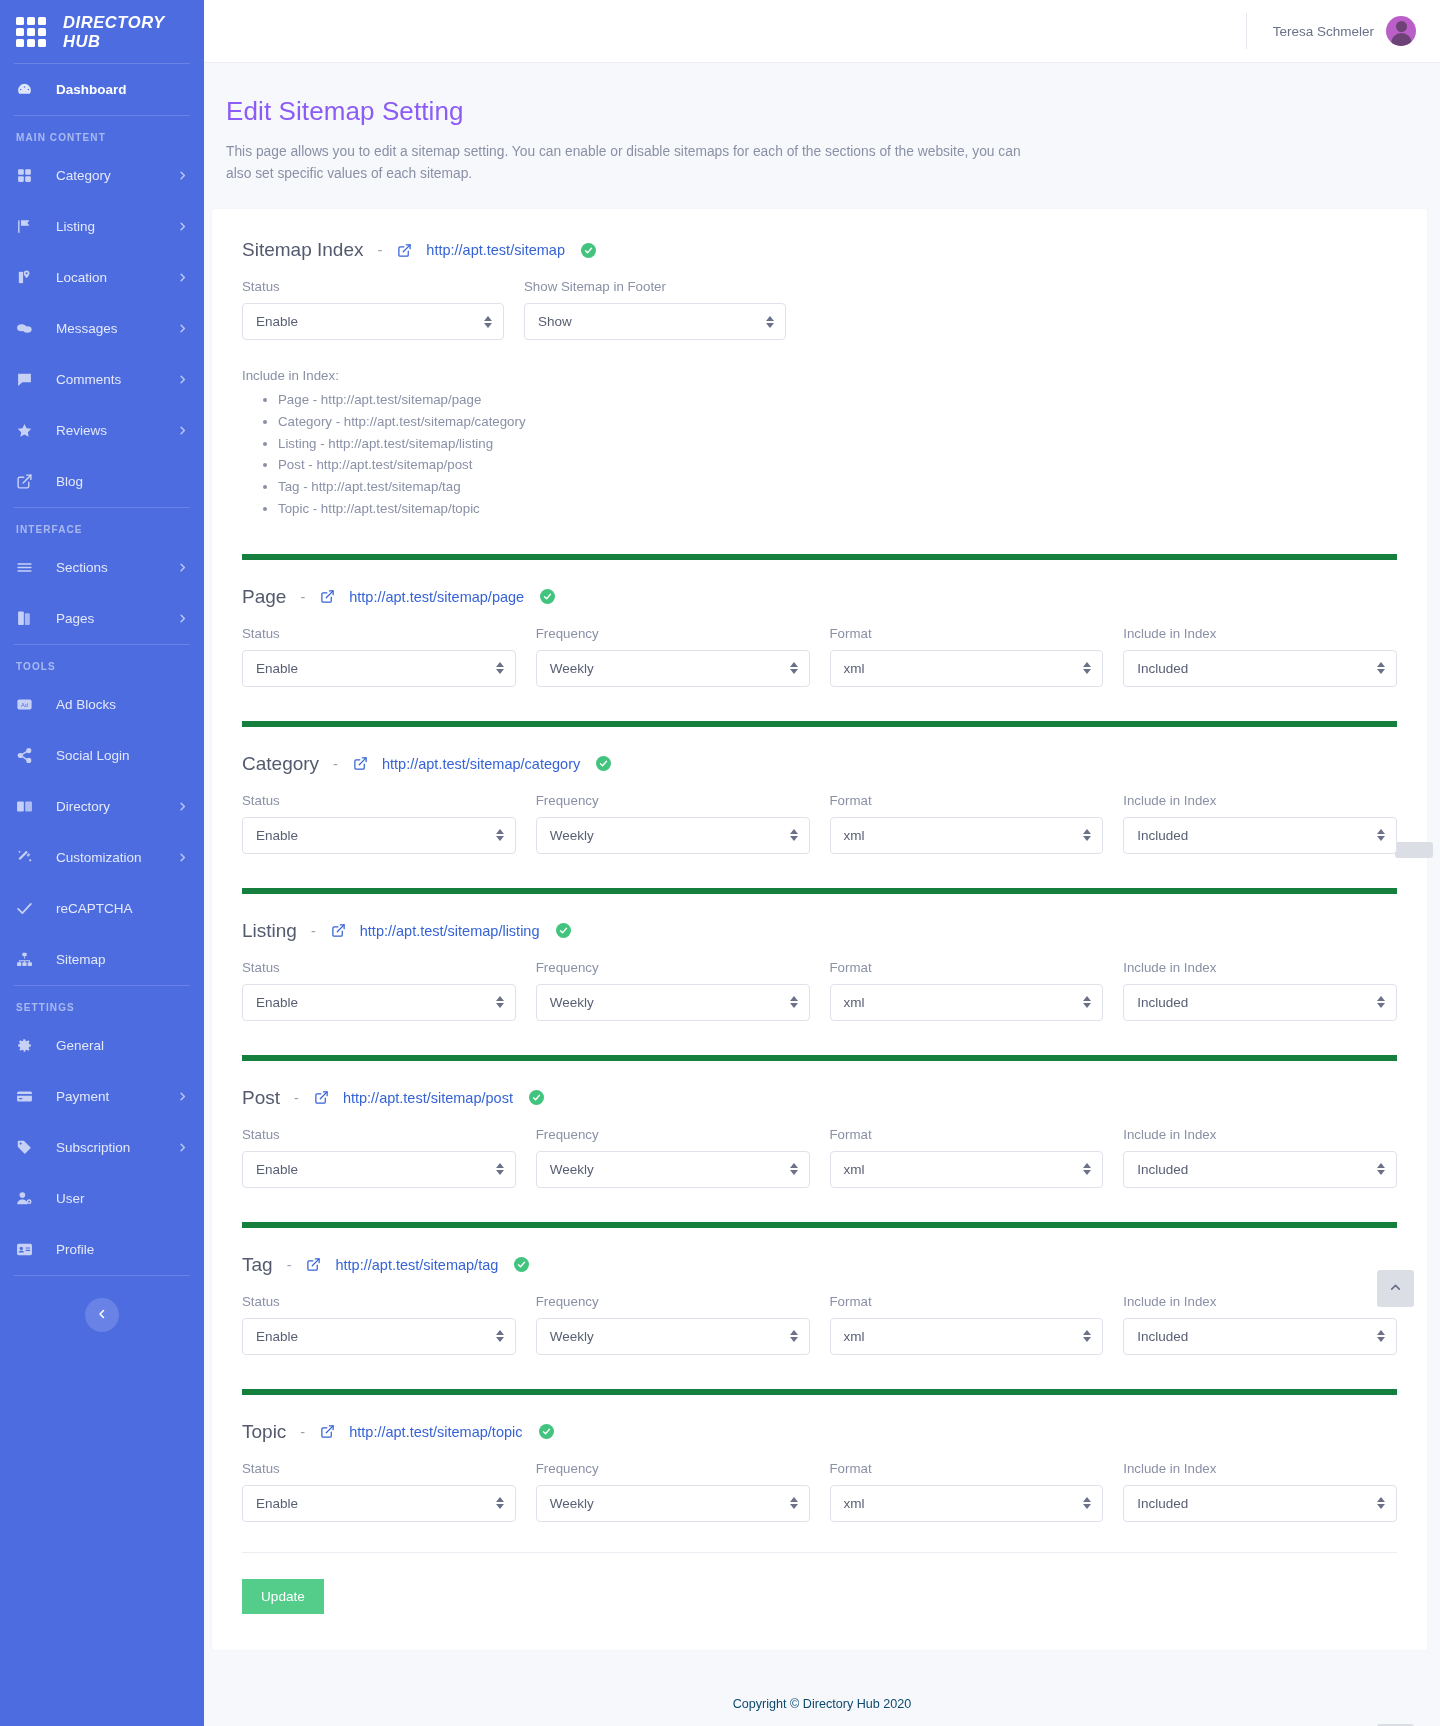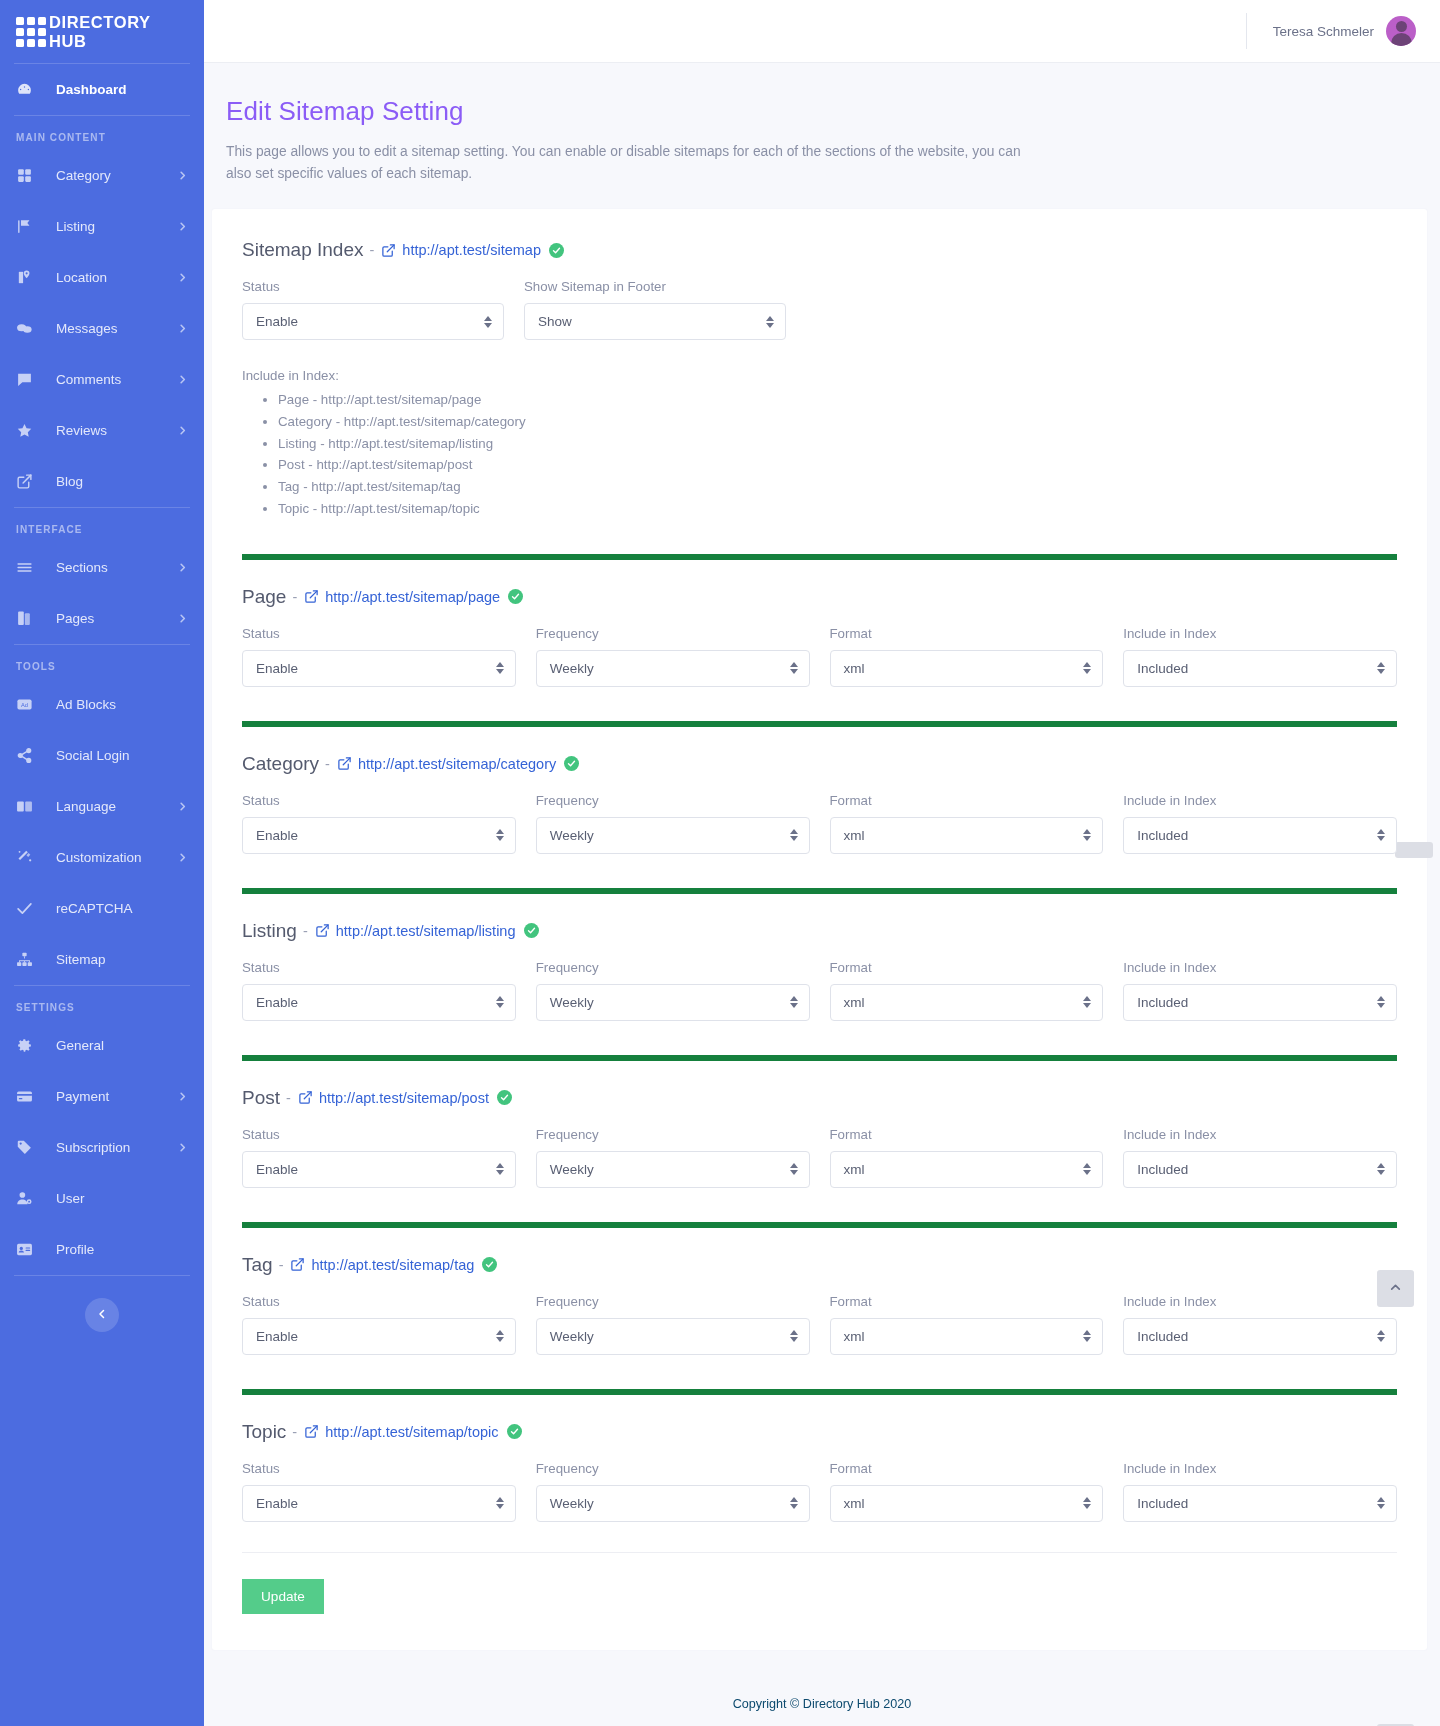--- a/index.html
+++ b/index.html
@@ -14,22 +14,22 @@
   
   .sidebar {
     width: 204px;
     flex: 0 0 204px;
     background: #4c6ce0;
     color: #fff;
     position: relative;
     padding-bottom: 60px;
   }
   .brand {
-    display: flex; align-items: center; gap: 3px;
-    height: 63px; padding: 0 16px;
+    display: flex; align-items: center; gap: 17px;
+    height: 63px; padding: 0 16px; font-style: italic;
   }
   .brand-mark { display: grid; grid-template-columns: repeat(3, 8px); grid-template-rows: repeat(3, 8px); gap: 3px; }
   .brand-mark i { display: block; width: 8px; height: 8px; background: #fff; border-radius: 1.5px; }
   .brand-mark i.r3 { width: 8px; }
   .brand-text { font-size: 16.5px; font-weight: bold; letter-spacing: .6px; color: #fff; }
 
   .nav-divider { height: 1px; background: rgba(255,255,255,.17); margin: 0 14px; }
 
   .nav-item {
     display: flex; align-items: center;
@@ -78,21 +78,21 @@
   .page-desc { margin-top: 14px; font-size: 13.8px; line-height: 22px; color: #8a90a6; max-width: 800px; }
 
   .content-card {
     background: #fff; margin: 0 13px 0 8px; border-radius: 3px;
     padding: 30px 30px 36px 30px; box-shadow: 0 0 2px rgba(80,90,130,.06);
     position: relative;
   }
 
   .sect { padding-bottom: 4px; }
   .sect + .sect { border-top: 6px solid #15803d; padding-top: 26px; }
-  .sect-head { display: flex; align-items: center; gap: 0; font-size: 19px; color: #5a6073; margin-bottom: 18px; }
+  .sect-head { display: flex; align-items: center; gap: 8px; font-size: 19px; color: #5a6073; margin-bottom: 18px; }
   .sect-name { color: #545a6e; font-size: 19px; }
   .sect-dash { color: #9aa0b4; font-size: 14.5px; margin: 0 7px 0 6px; }
   .ext-icon { display: inline-flex; margin-right: 6px; color: #3563d6; }
   .ext-icon svg { width: 15px; height: 15px; }
   .sect-link { color: #3563d6; font-size: 14.5px; text-decoration: none; cursor: pointer; }
   .check-badge {
     margin-left: 8px; width: 15px; height: 15px; border-radius: 50%;
     background: #42c47e; display: inline-flex; align-items: center; justify-content: center;
   }
   .check-badge svg { width: 9px; height: 9px; color: #fff; }
@@ -325,21 +325,21 @@
         </span>
       <span class="lbl">Social Login</span>
     </div>
     <div class="nav-item">
       <span class="ico">
           <svg viewBox="0 0 24 24" fill="currentColor">
             <rect x="1.5" y="5" width="9.5" height="14" rx="1.4"></rect>
             <rect x="13" y="5" width="9.5" height="14" rx="1.4" opacity=".8"></rect>
           </svg>
         </span>
-      <span class="lbl">Language</span>
+      <span class="lbl">Directory</span>
       <span class="chev">
           <svg viewBox="0 0 24 24" fill="none" stroke="currentColor" stroke-width="3.4" stroke-linecap="round" stroke-linejoin="round">
             <polyline points="9 5 16 12 9 19"></polyline>
           </svg>
         </span>
     </div>
     <div class="nav-item">
       <span class="ico">
           <svg viewBox="0 0 24 24" fill="currentColor">
             <path d="M14.5 2.5l2.2 2.2-11 11-2.2-2.2z"></path>

